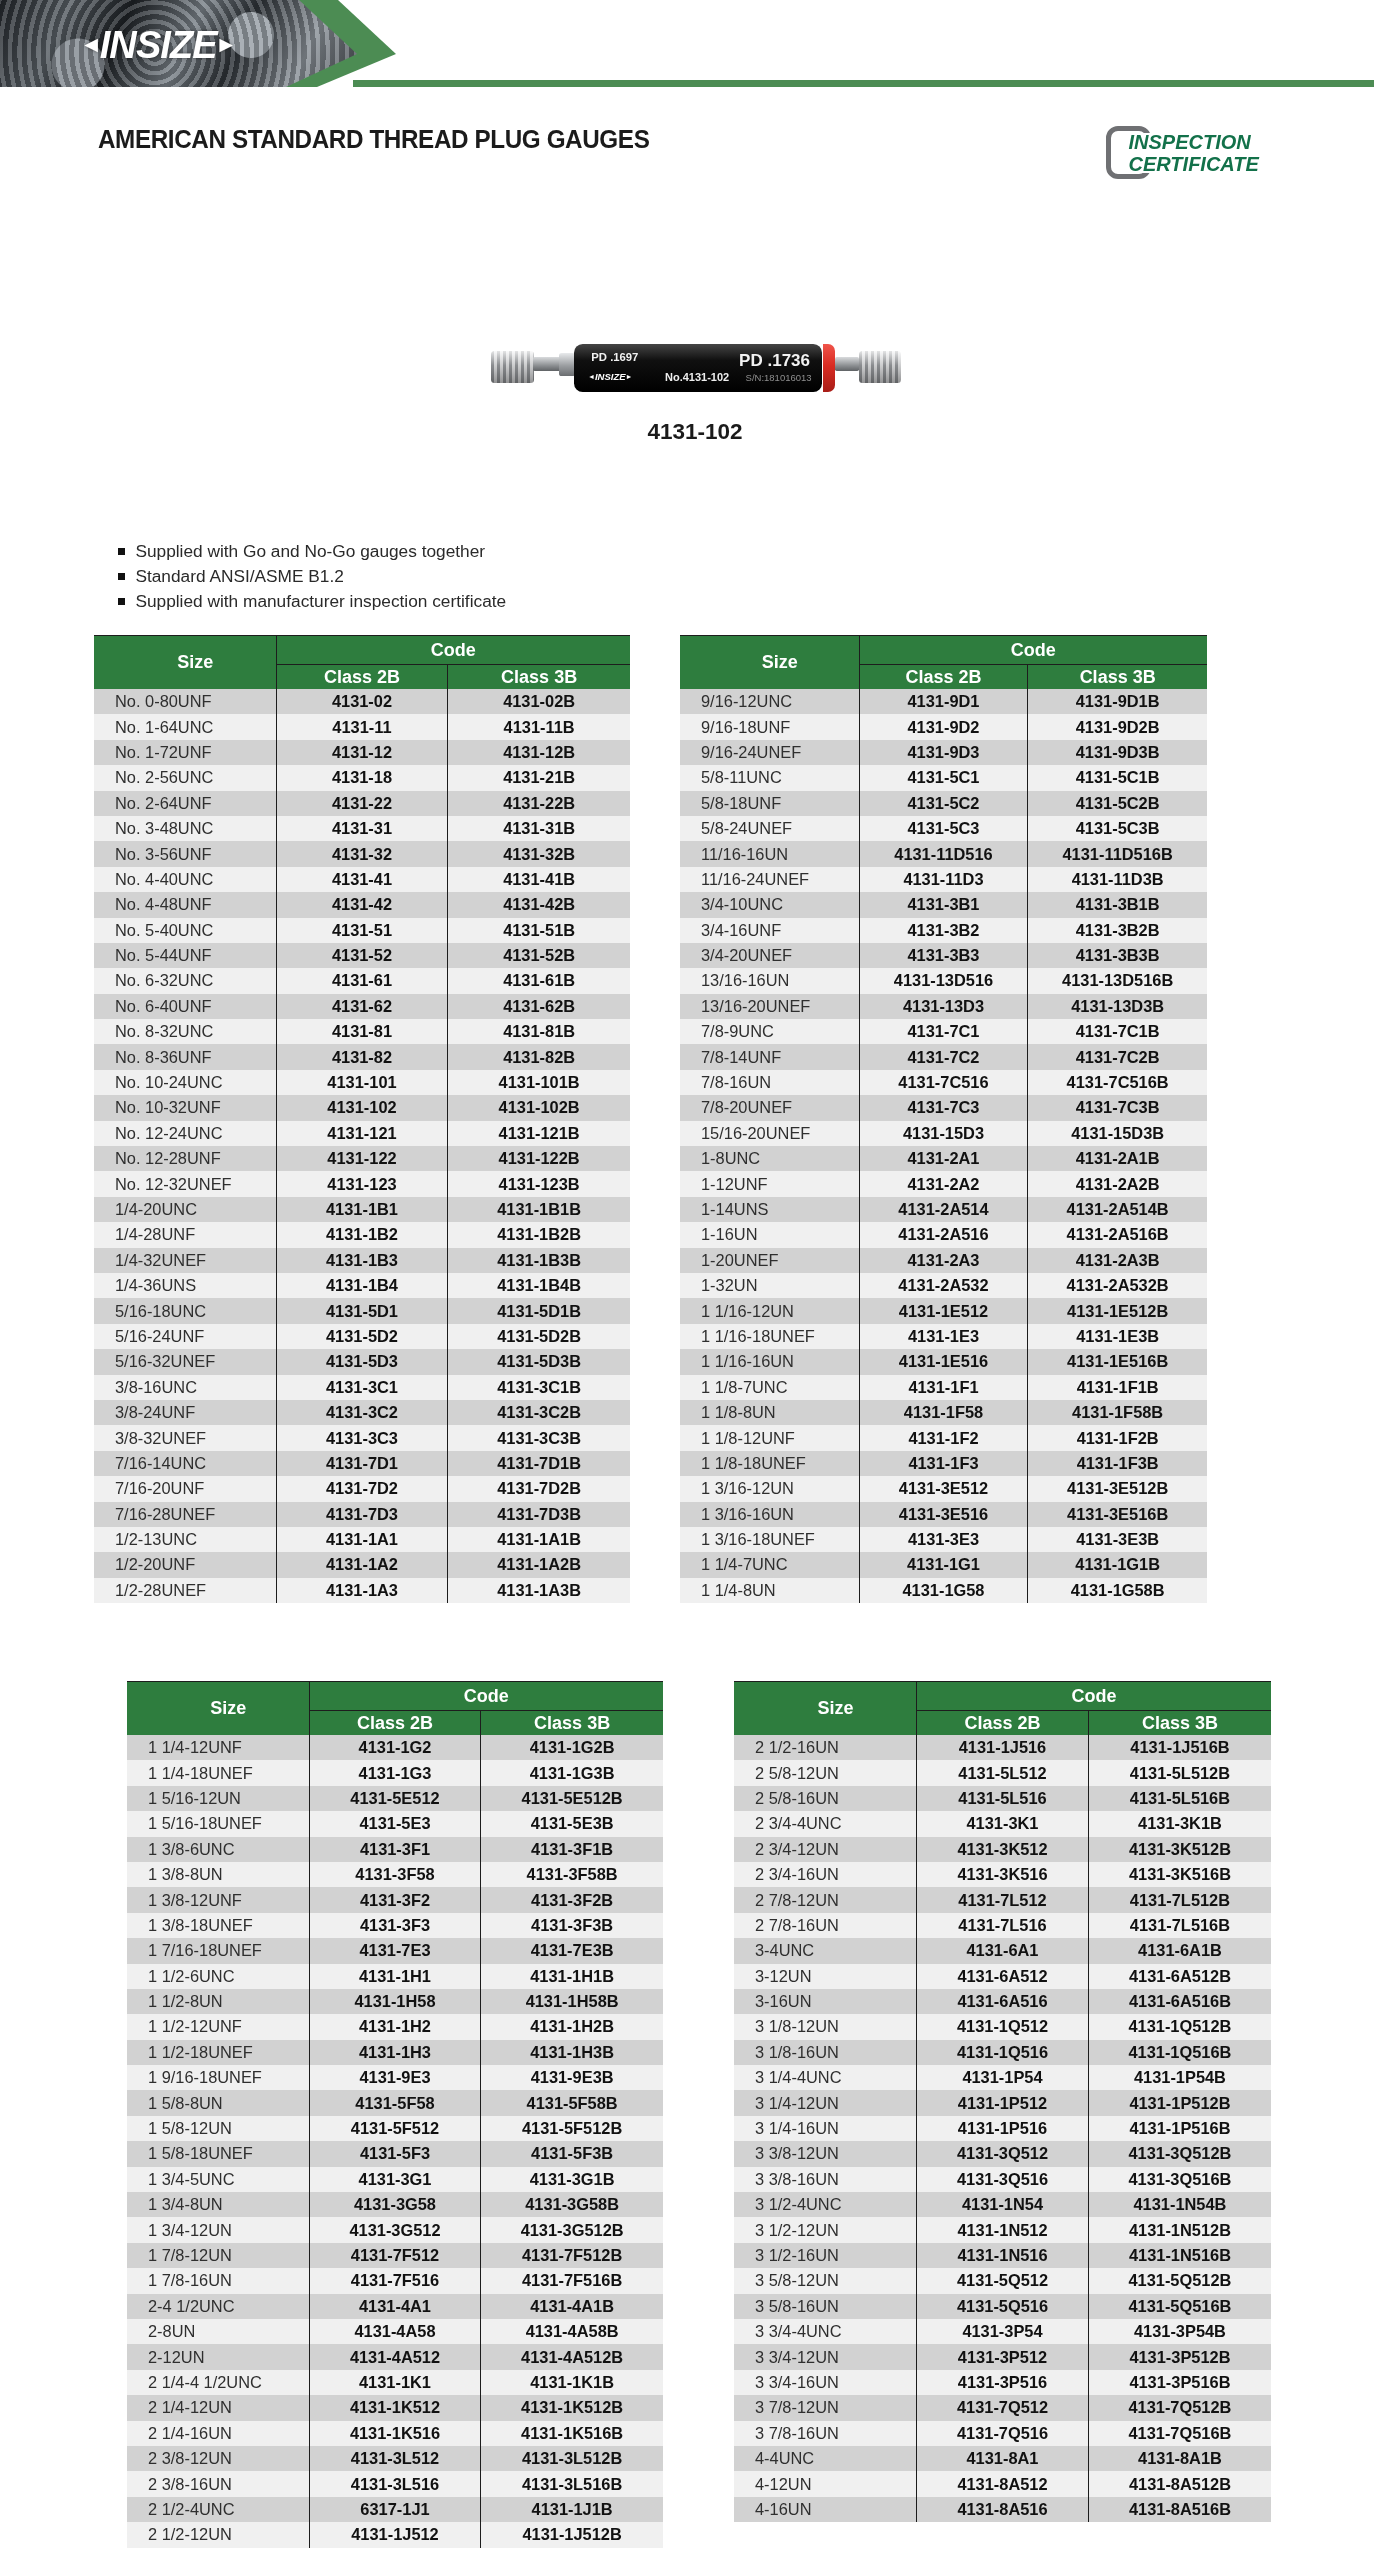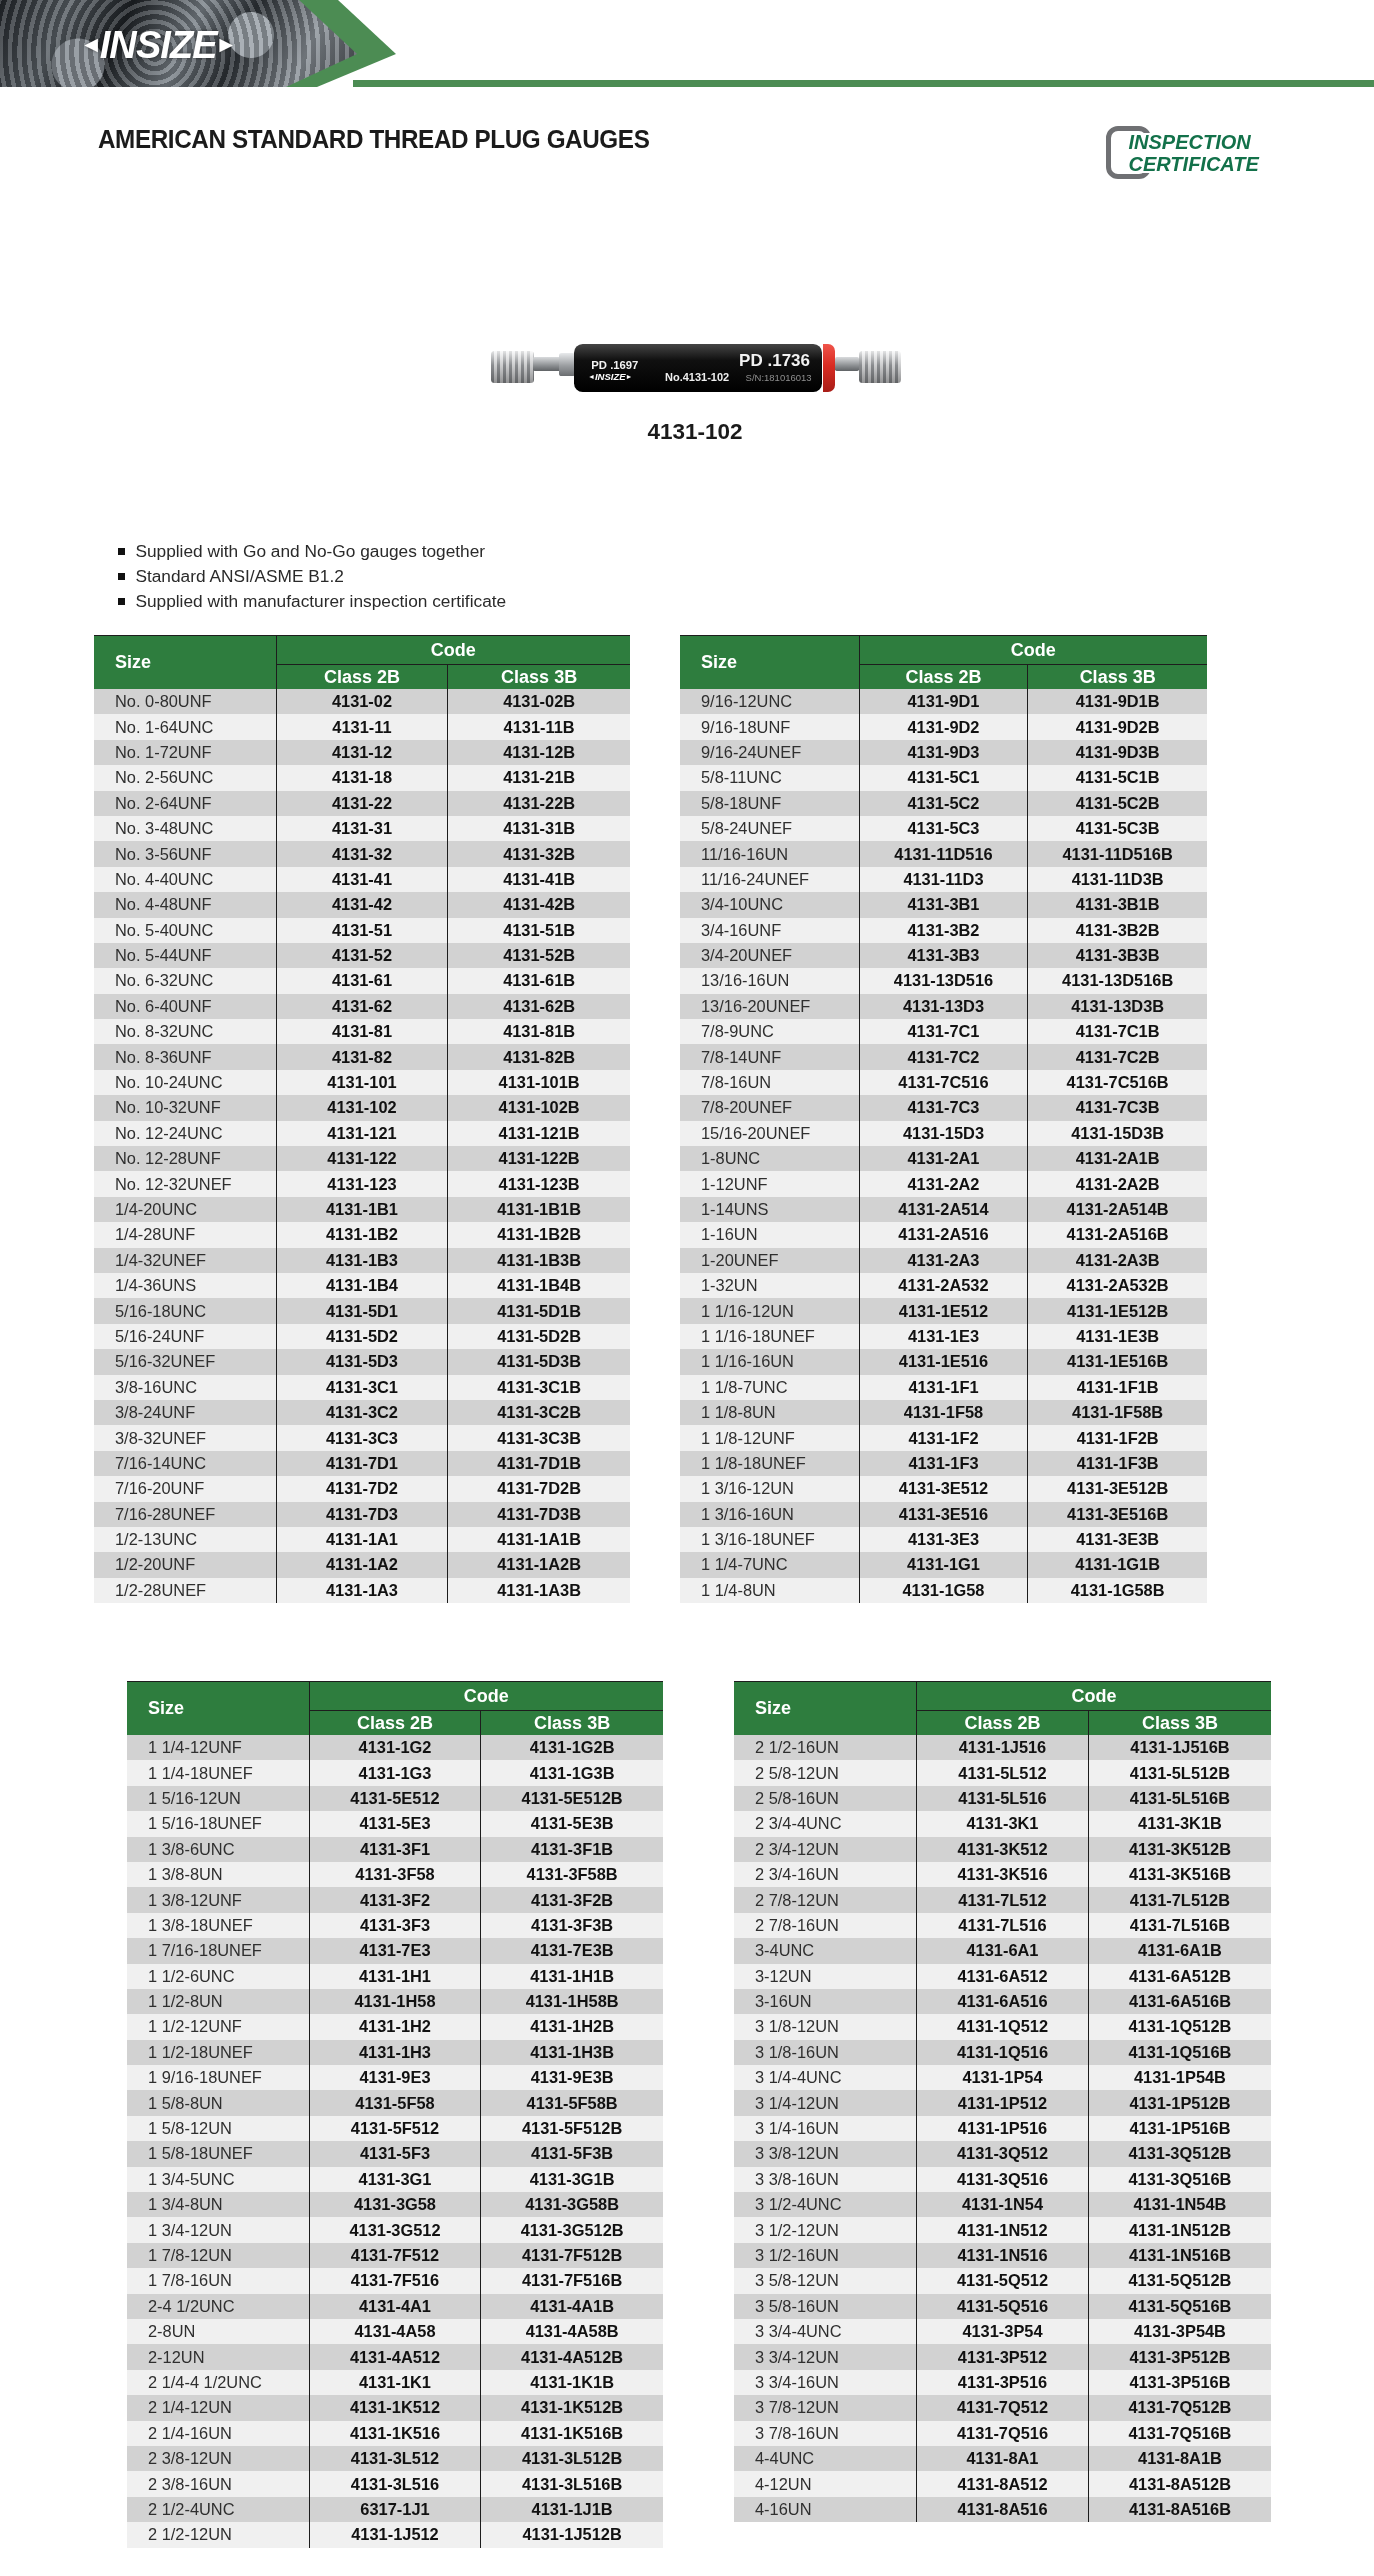--- a/index.html
+++ b/index.html
@@ -68,21 +68,21 @@
     background:linear-gradient(180deg,#e8eaec,#9b9ea1 55%,#6a6d70);
   }
   .gauge-body{
     position:absolute;left:89px;top:1.7px;width:248px;height:48px;border-radius:8.7px;
     background:linear-gradient(180deg,#454545,#101010 34%,#000000);
   }
   .red-band{
     position:absolute;left:338px;top:1.7px;width:12px;height:48px;border-radius:0 7px 7px 0;
     background:linear-gradient(180deg,#f0544a,var(--red-band) 45%,#a81d17);
   }
-  .gauge-body .pd-left{position:absolute;left:17.3px;top:15px;color:#f2f2f2;font-size:11.3px;font-weight:bold;}
+  .gauge-body .pd-left{position:absolute;left:17.3px;top:7px;color:#f2f2f2;font-size:11.3px;font-weight:bold;}
   .gauge-body .pd-right{position:absolute;right:12px;top:7px;color:#f2f2f2;font-size:17px;font-weight:bold;text-align:right;}
   .gauge-body .mini-logo{
     position:absolute;left:14px;top:27px;color:#ffffff;font-size:9.5px;font-weight:900;font-style:italic;
     display:flex;align-items:center;
   }
   .gauge-body .mini-logo .arrow{font-size:7px;font-style:normal;}
   .gauge-body .no-label{position:absolute;left:91px;top:27px;color:#eeeeee;font-size:11px;font-weight:bold;}
   .gauge-body .sn-label{position:absolute;right:10.4px;top:28px;color:#8f8f8f;font-size:9.5px;}
   .gauge-caption{
     position:absolute;left:485px;top:419px;width:420px;text-align:center;
@@ -100,21 +100,21 @@
   .tbl-wrap.t4{left:734px;top:1681px;width:537px;}
   table.gauge-table{border-collapse:collapse;table-layout:fixed;width:100%;border-top:1.7px solid #1d1d1d;}
   table.gauge-table col.c-size{width:34%;}
   table.gauge-table col.c-2b{width:32%;}
   table.gauge-table col.c-3b{width:34%;}
   table.gauge-table th{
     background:var(--table-green);color:#ffffff;font-weight:bold;font-size:18px;padding:0;
   }
   table.gauge-table thead tr.r1 th{height:28px;}
   table.gauge-table thead tr.r2 th{height:24px;}
-  table.gauge-table th.h-size{text-align:left;padding-left:21px;border-right:1.7px solid #1d1d1d;}
+  table.gauge-table th.h-size{text-align:center;padding-left:21px;border-right:1.7px solid #1d1d1d;}
   table.gauge-table th.h-code{border-bottom:1.7px solid #1d1d1d;}
   table.gauge-table th.h-3b{border-left:1.7px solid #1d1d1d;margin-top:41px;}
   table.gauge-table td{height:25.4px;font-size:16.4px;padding:0;white-space:nowrap;overflow:hidden;}
   table.gauge-table td.col-size{
     text-align:left;padding-left:21px;color:#2f2f2f;font-weight:400;border-right:1.7px solid #1d1d1d;
   }
   table.gauge-table td.col-2b,
   table.gauge-table td.col-3b{text-align:center;font-weight:bold;color:#111;}
   table.gauge-table td.col-3b{border-left:1.7px solid #1d1d1d;}
   table.gauge-table tbody tr:nth-child(odd){background:var(--row-dark);}

